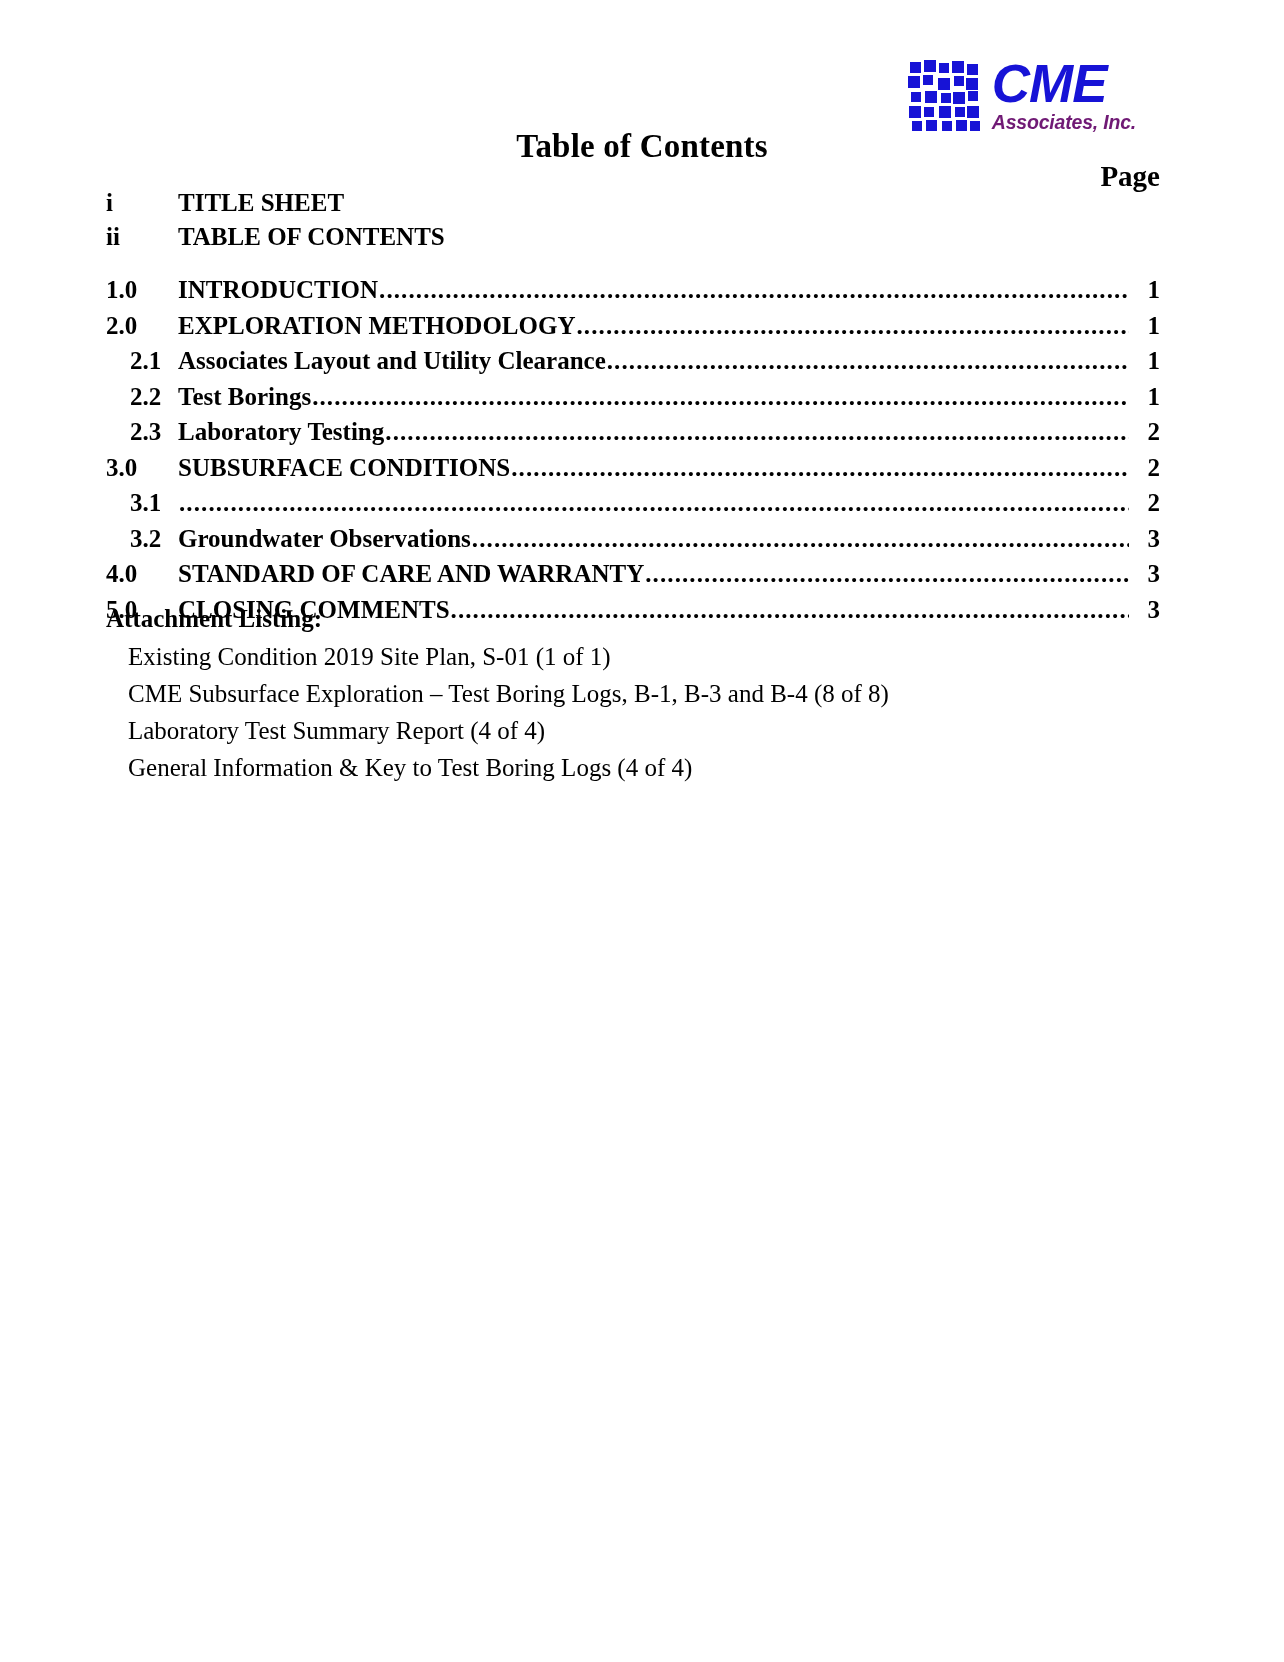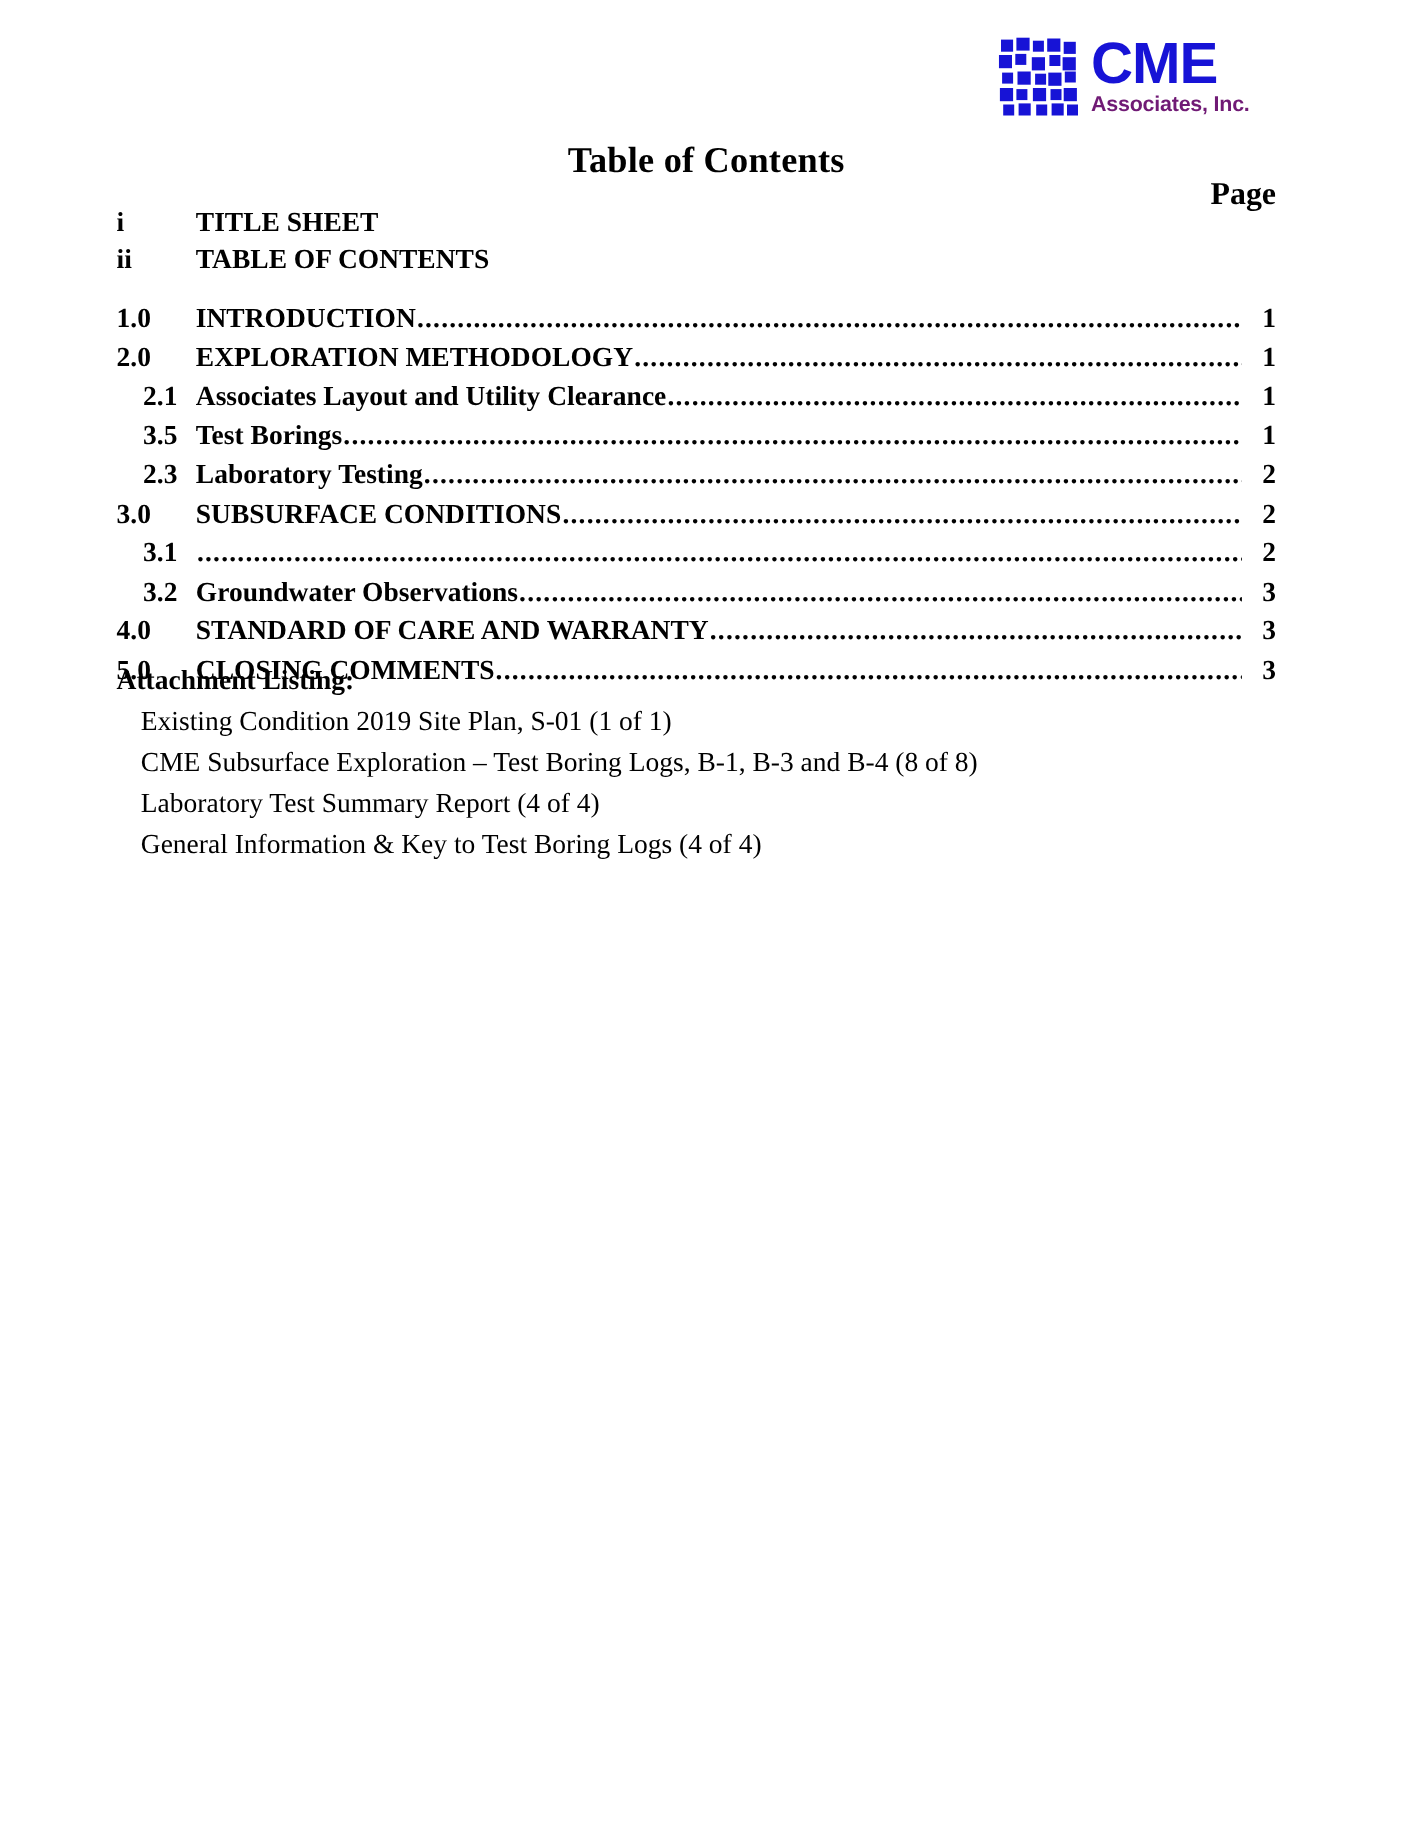--- a/index.html
+++ b/index.html
@@ -13,24 +13,25 @@
     height: 1662px;
     background: #ffffff;
     font-family: "Liberation Serif", "DejaVu Serif", serif;
     color: #000000;
     overflow: hidden;
   }
 
   
   .logo-block {
     position: absolute;
-    top: 32px;
+    top: 58px;
     right: 148px;
     display: flex;
-    align-items: center;
+    align-items: flex-end;
+    font-style: italic;
   }
   .logo-mosaic {
     width: 76px;
     height: 72px;
     margin-right: 8px;
     margin-top: 2px;
     display: block;
   }
   .logo-wordmark {
     display: flex;
@@ -219,21 +220,21 @@
           <span class="toc-leader"></span>
           <span class="toc-page">1</span>
         </div>
         <div class="toc-row sub">
           <span class="toc-num">2.1</span>
           <span class="toc-label">Associates Layout and Utility Clearance</span>
           <span class="toc-leader"></span>
           <span class="toc-page">1</span>
         </div>
         <div class="toc-row sub">
-          <span class="toc-num">3.5</span>
+          <span class="toc-num">2.2</span>
           <span class="toc-label">Test Borings</span>
           <span class="toc-leader"></span>
           <span class="toc-page">1</span>
         </div>
         <div class="toc-row sub">
           <span class="toc-num">2.3</span>
           <span class="toc-label">Laboratory Testing</span>
           <span class="toc-leader"></span>
           <span class="toc-page">2</span>
         </div>

